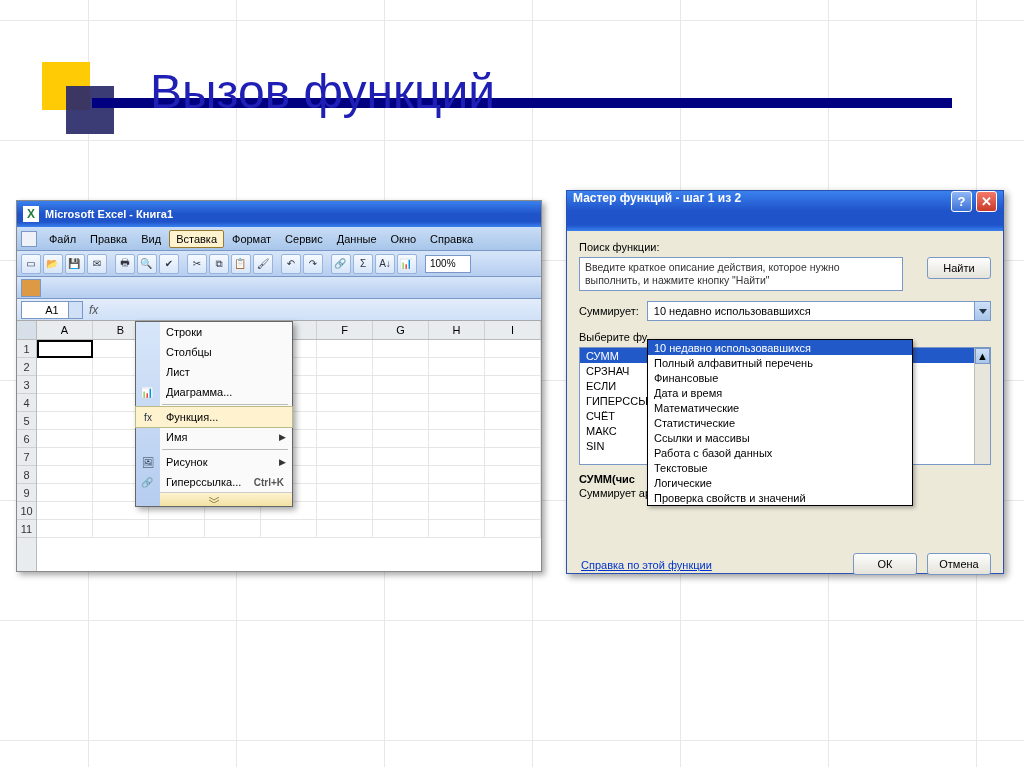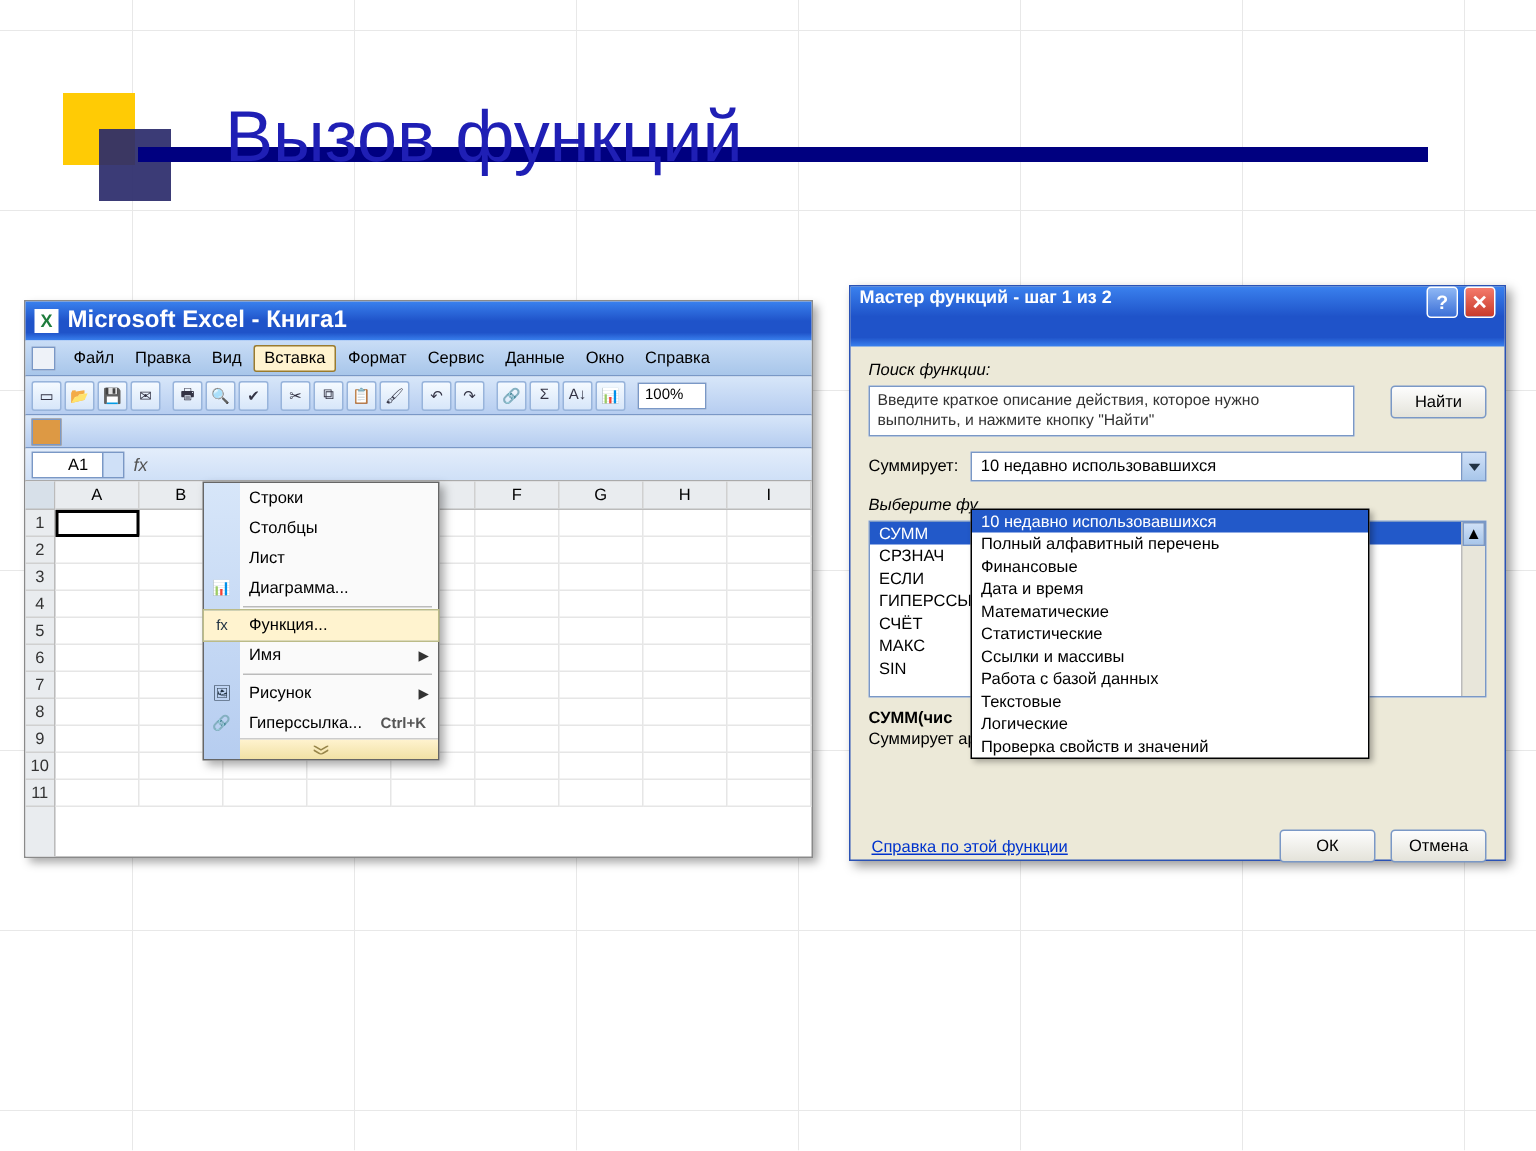--- a/index.html
+++ b/index.html
@@ -24,21 +24,21 @@
 
   
   .excel-window {
     position: absolute; top: 200px; left: 16px; width: 526px; height: 372px;
     border: 1px solid #8a8a8a; background: #fff; z-index: 3;
     box-shadow: 3px 3px 6px rgba(0,0,0,.35);
   }
   .xp-titlebar {
     height: 26px; display: flex; align-items: center; padding: 0 6px;
     background: linear-gradient(#3a81ee,#1f53c9 50%,#1f53c9 80%,#3a81ee);
-    color: #fff; font-size: 16px; font-weight: bold;
+    color: #fff; font-size: 11px; font-weight: bold;
   }
   .xp-titlebar .app-icon { width: 16px; height: 16px; background: #fff; margin-right: 6px; position: relative; }
   .xp-titlebar .app-icon::after { content: "X"; position: absolute; inset: 0; display: flex; align-items: center; justify-content: center; color: #1e7c3c; font-weight: bold; font-size: 12px; }
   .menubar {
     height: 24px; background: linear-gradient(#c9ddf6,#a8c6ea);
     display: flex; align-items: center; font-size: 11px; gap: 2px; padding: 0 4px;
     border-bottom: 1px solid #7a98c6;
   }
   .menubar .mini-icon { width: 16px; height: 16px; background: #eef2f8; border: 1px solid #7a98c6; margin-right: 4px; }
   .menubar span { padding: 2px 6px; color: #000; }
@@ -104,21 +104,21 @@
   }
   .wiz-title .gap { flex: 1; }
   .wiz-title .win-btn {
     width: 21px; height: 21px; border-radius: 3px; margin-left: 4px;
     display: flex; align-items: center; justify-content: center; font-size: 13px; font-weight: bold; color: #fff;
   }
   .win-btn.help  { background: linear-gradient(#8fb8f5,#3b6fd7); border: 1px solid #fff; }
   .win-btn.close { background: linear-gradient(#f47a6b,#c83a2a); border: 1px solid #fff; }
 
   .wiz-body { padding: 10px 12px 10px 12px; font-size: 11px; color: #000; height: calc(100% - 28px); position: relative; }
-  .wiz-label { margin-bottom: 4px; font-style: italic; }
+  .wiz-label { margin-bottom: 4px; }
   .search-row { display: flex; gap: 24px; align-items: flex-start; margin-bottom: 10px; }
   .search-box { flex: 1; height: 34px; background: #fff; border: 1px solid #7a98c6; padding: 3px 5px; font-size: 10.5px; line-height: 1.25; color: #333; }
   .xp-btn {
     min-width: 64px; height: 22px; background: linear-gradient(#fdfdfd,#e4e3da);
     border: 1px solid #7a98c6; border-radius: 3px; font-size: 11px;
     display: inline-flex; align-items: center; justify-content: center; padding: 0 10px;
   }
   .cat-row { display: flex; align-items: center; gap: 8px; margin-bottom: 10px; }
   .cat-select { flex: 1; position: relative; height: 20px; background: #fff; border: 1px solid #7a98c6; display: flex; align-items: center; padding: 0 18px 0 6px; font-size: 11px; }
   .cat-select .dd { position: absolute; right: 0; top: 0; width: 16px; height: 100%; background: linear-gradient(#cfe0f7,#a8c6ea); border-left: 1px solid #7a98c6; display: flex; align-items: center; justify-content: center; }

